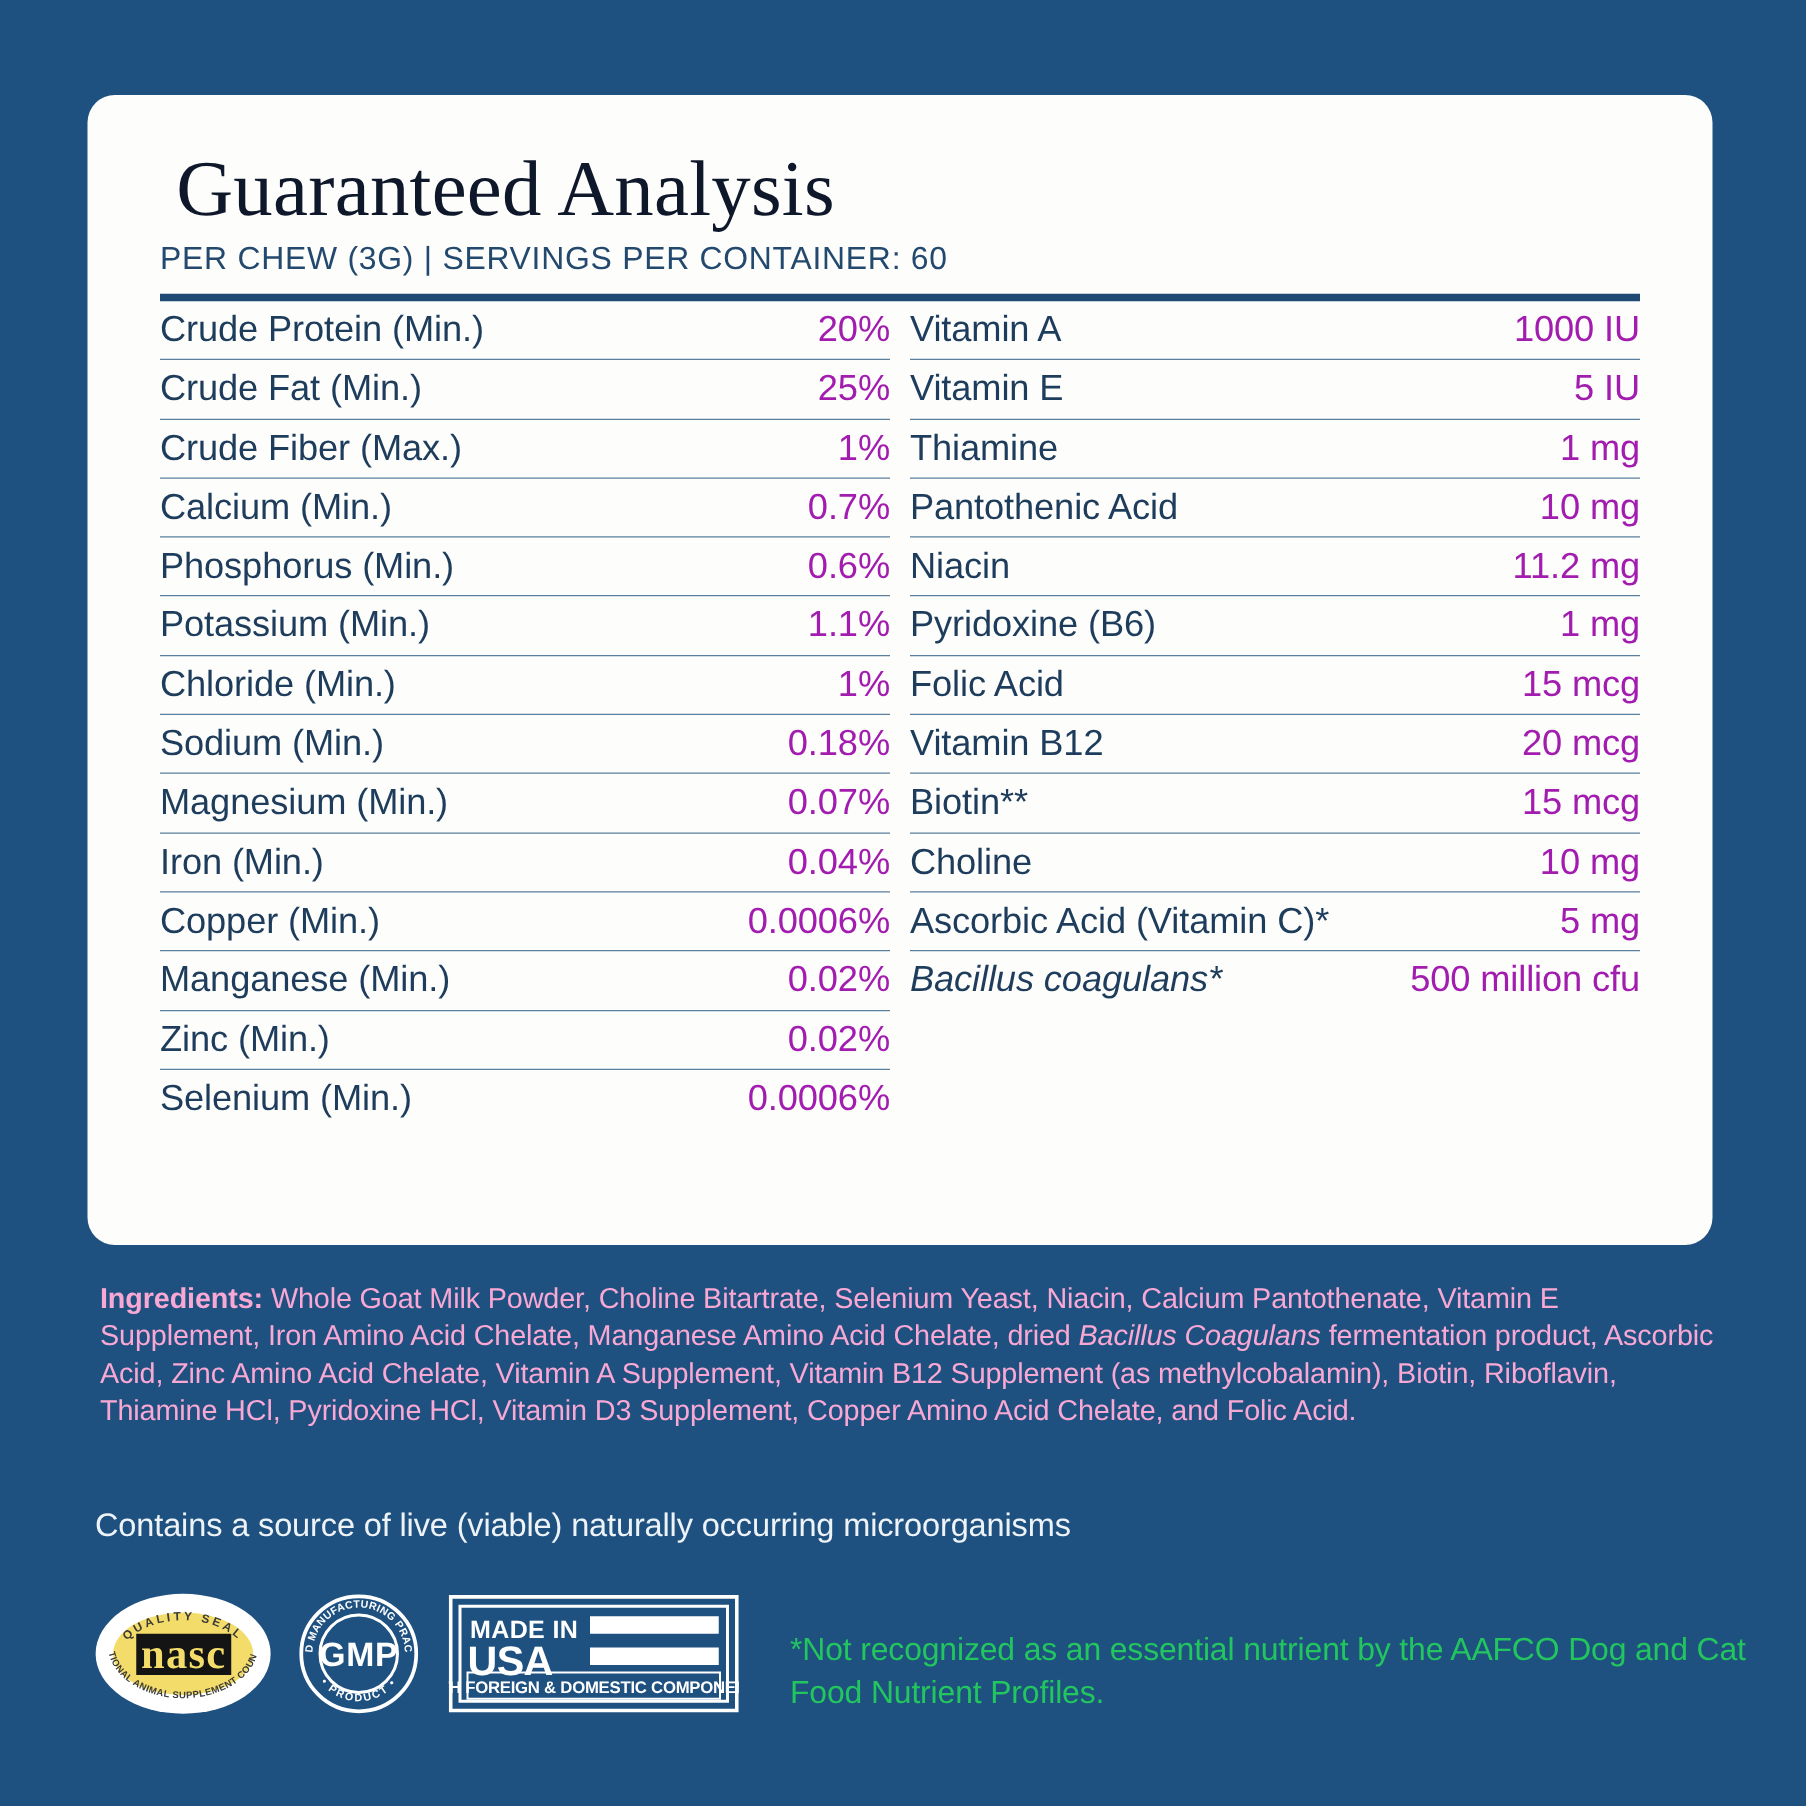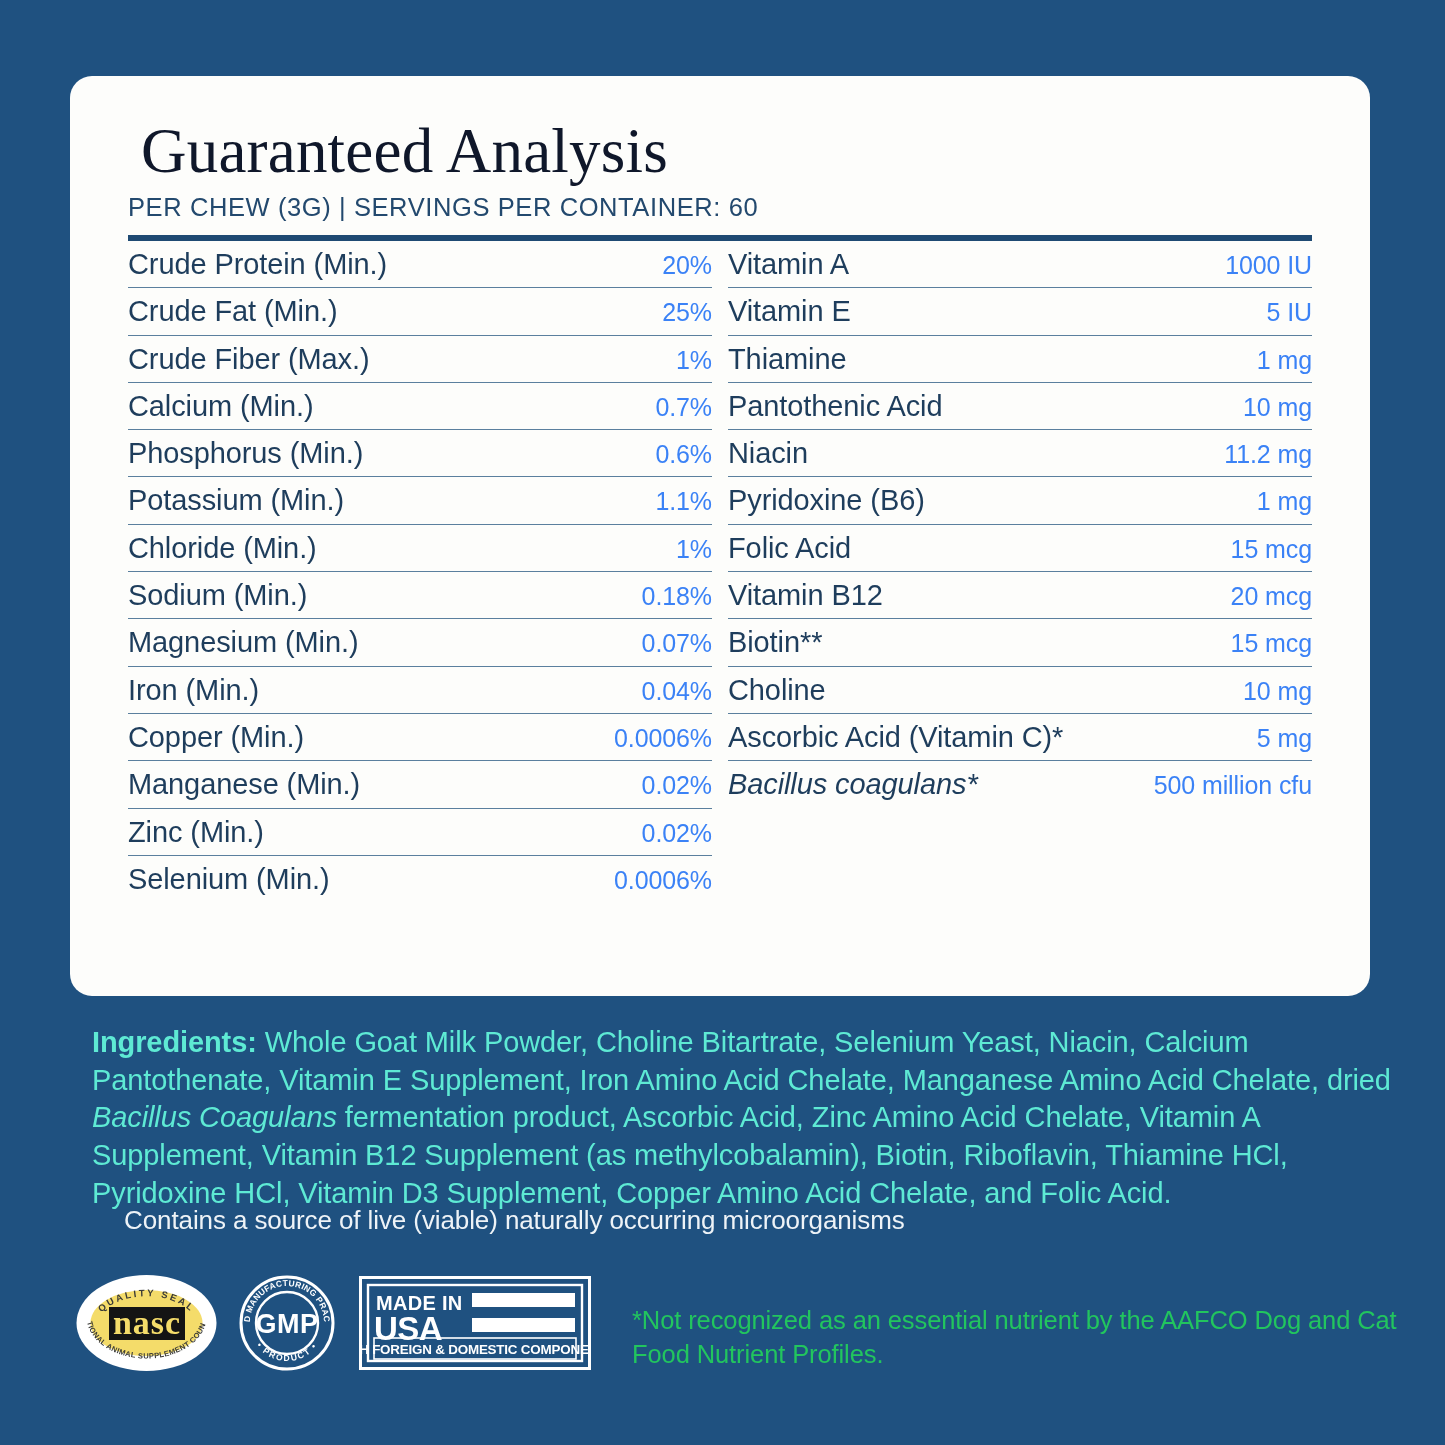--- a/index.html
+++ b/index.html
@@ -79,49 +79,48 @@
   }
   .row.last { border-bottom: none; }
   .row .nm {
     font-size: 29px;
     color: #1e3d5c;
     white-space: nowrap;
     letter-spacing: -0.1px;
   }
   .row .nm.italic { font-style: italic; }
   .row .vl {
-    font-size: 25px;
-    color: #3b82f6;
+    font-size: 29px;
+    color: #a21caf;
     white-space: nowrap;
     text-align: center;
     letter-spacing: -0.1px;
   }
 
   
   .ingredients {
     position: absolute;
-    left: 92px;
+    left: 80px;
     top: 1024px;
     width: 1300px;
-    color: #5eead4;
-    font-size: 29px;
+    color: #f9a8d4;
+    font-size: 23px;
     line-height: 1.30;
     letter-spacing: -0.1px;
   }
   .ingredients b { font-weight: 700; }
   .ingredients i { font-style: italic; }
 
   .contains {
     position: absolute;
     left: 76px;
     top: 1205px;
     color: #eef3f7;
     font-size: 26px;
     letter-spacing: -0.1px;
-    margin-left: 48px;
   }
 
   
   .badges {
     position: absolute;
     left: 76px;
     top: 1274px;
     display: flex;
     align-items: center;
   }

